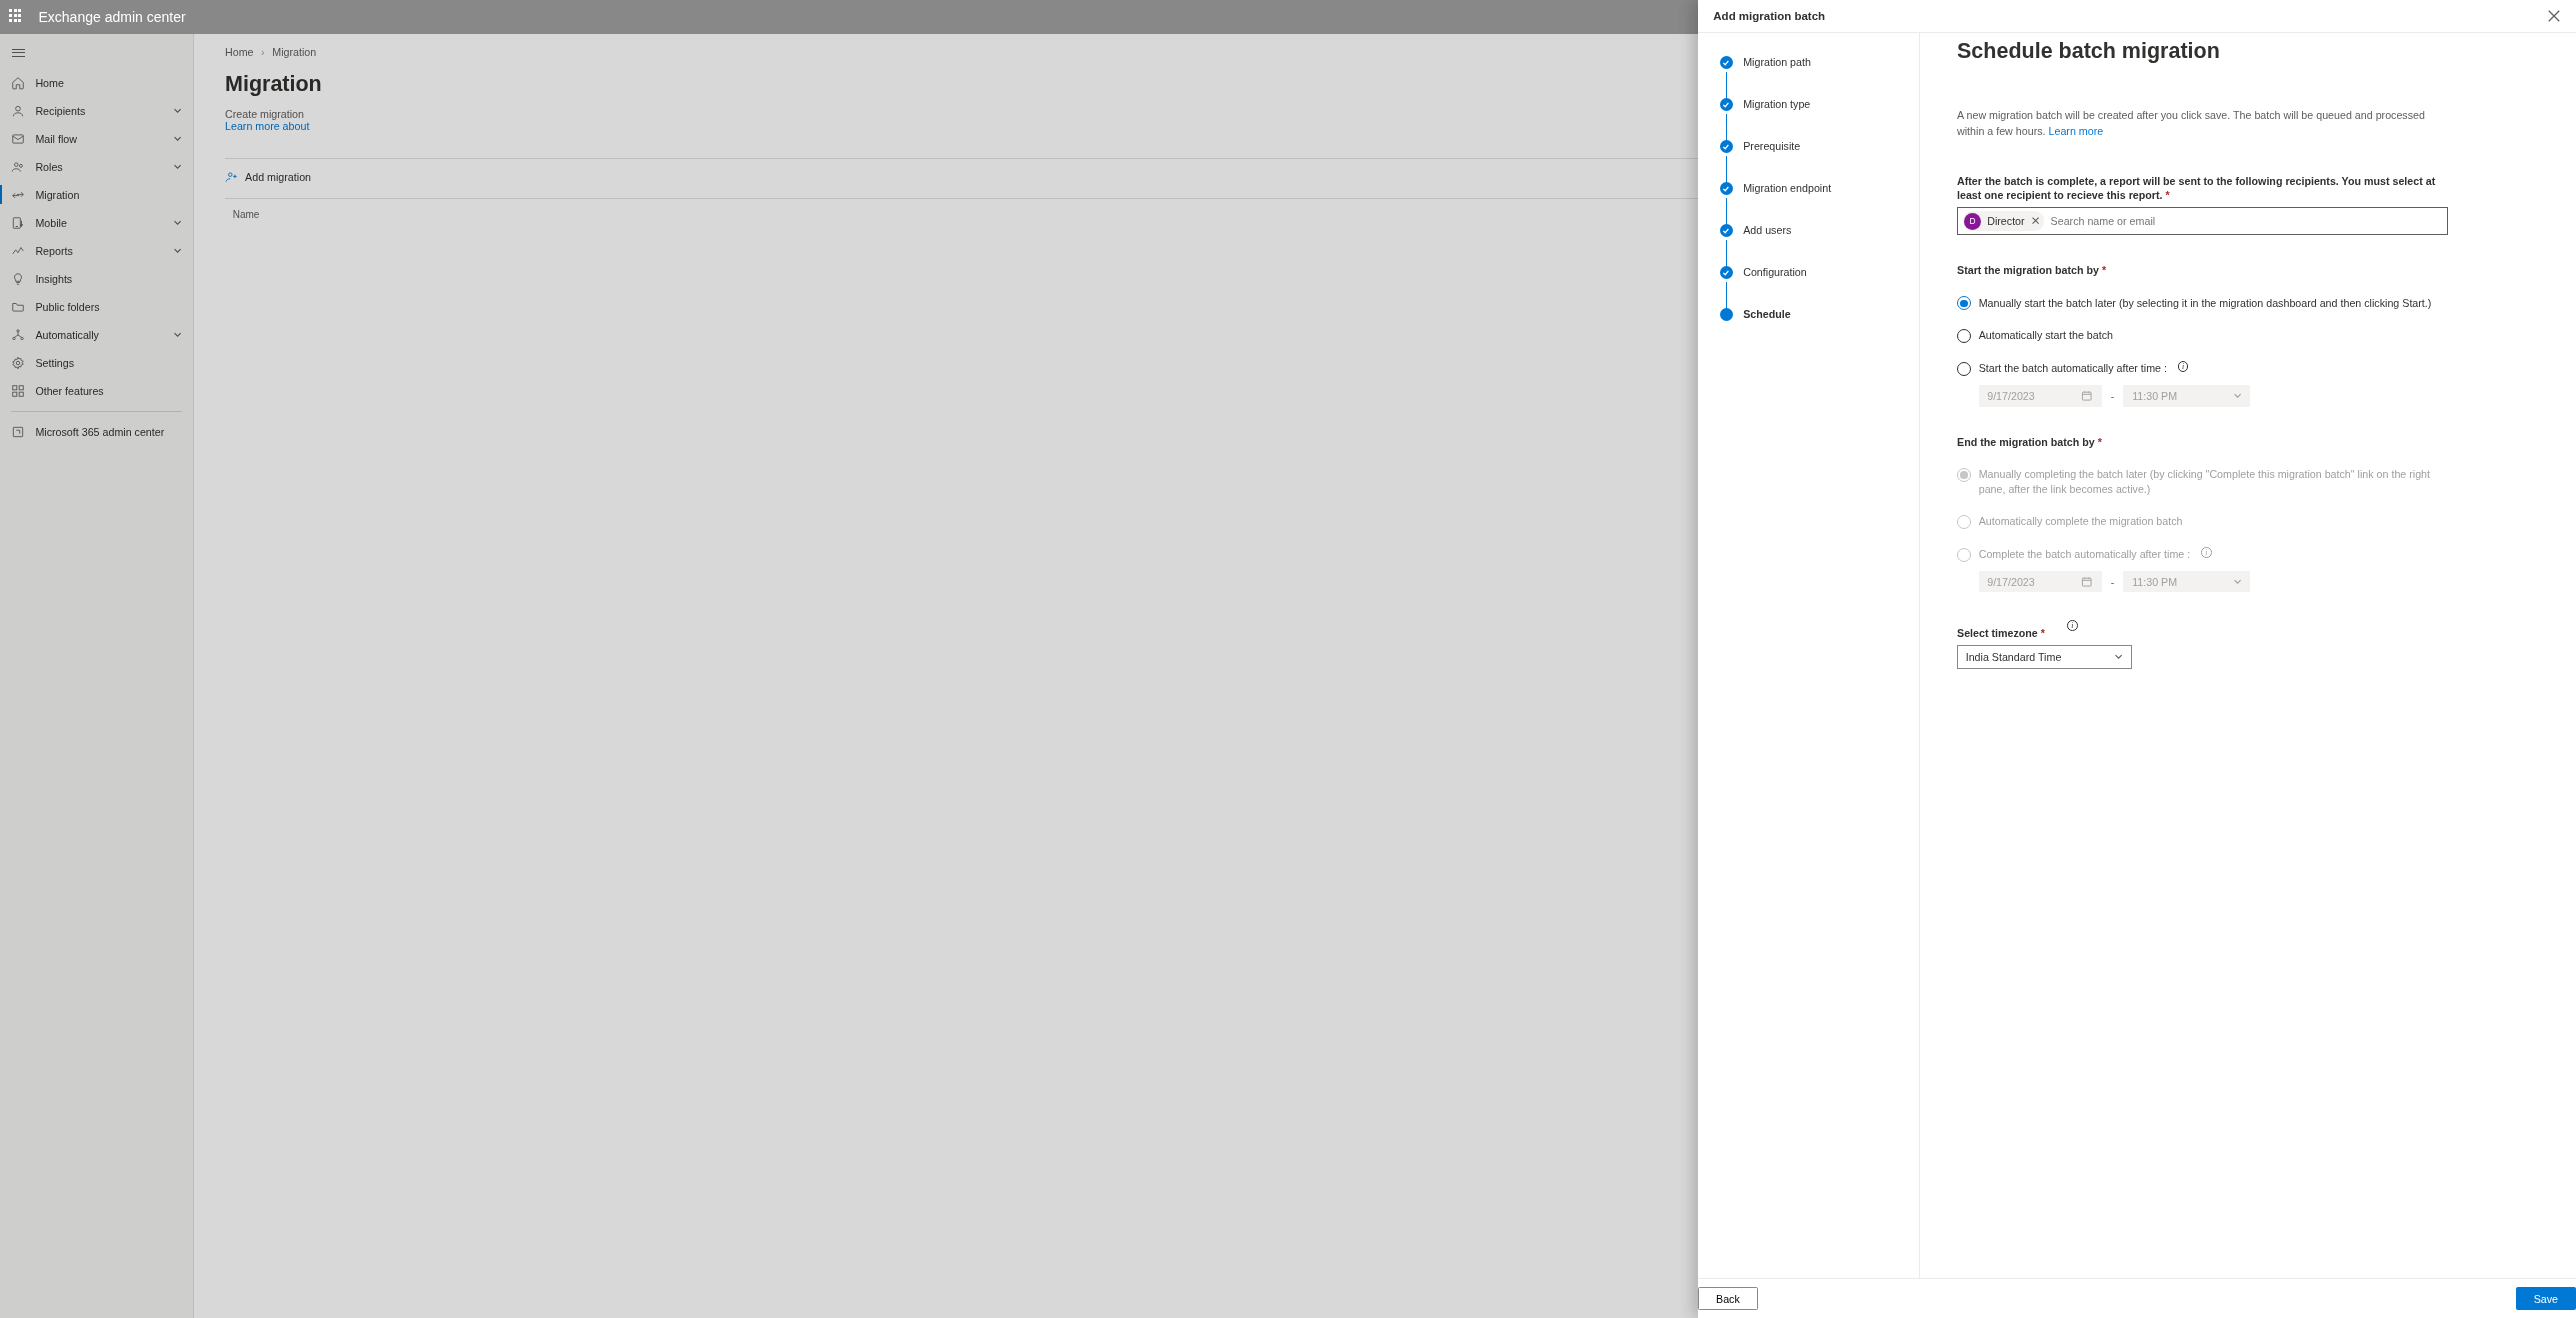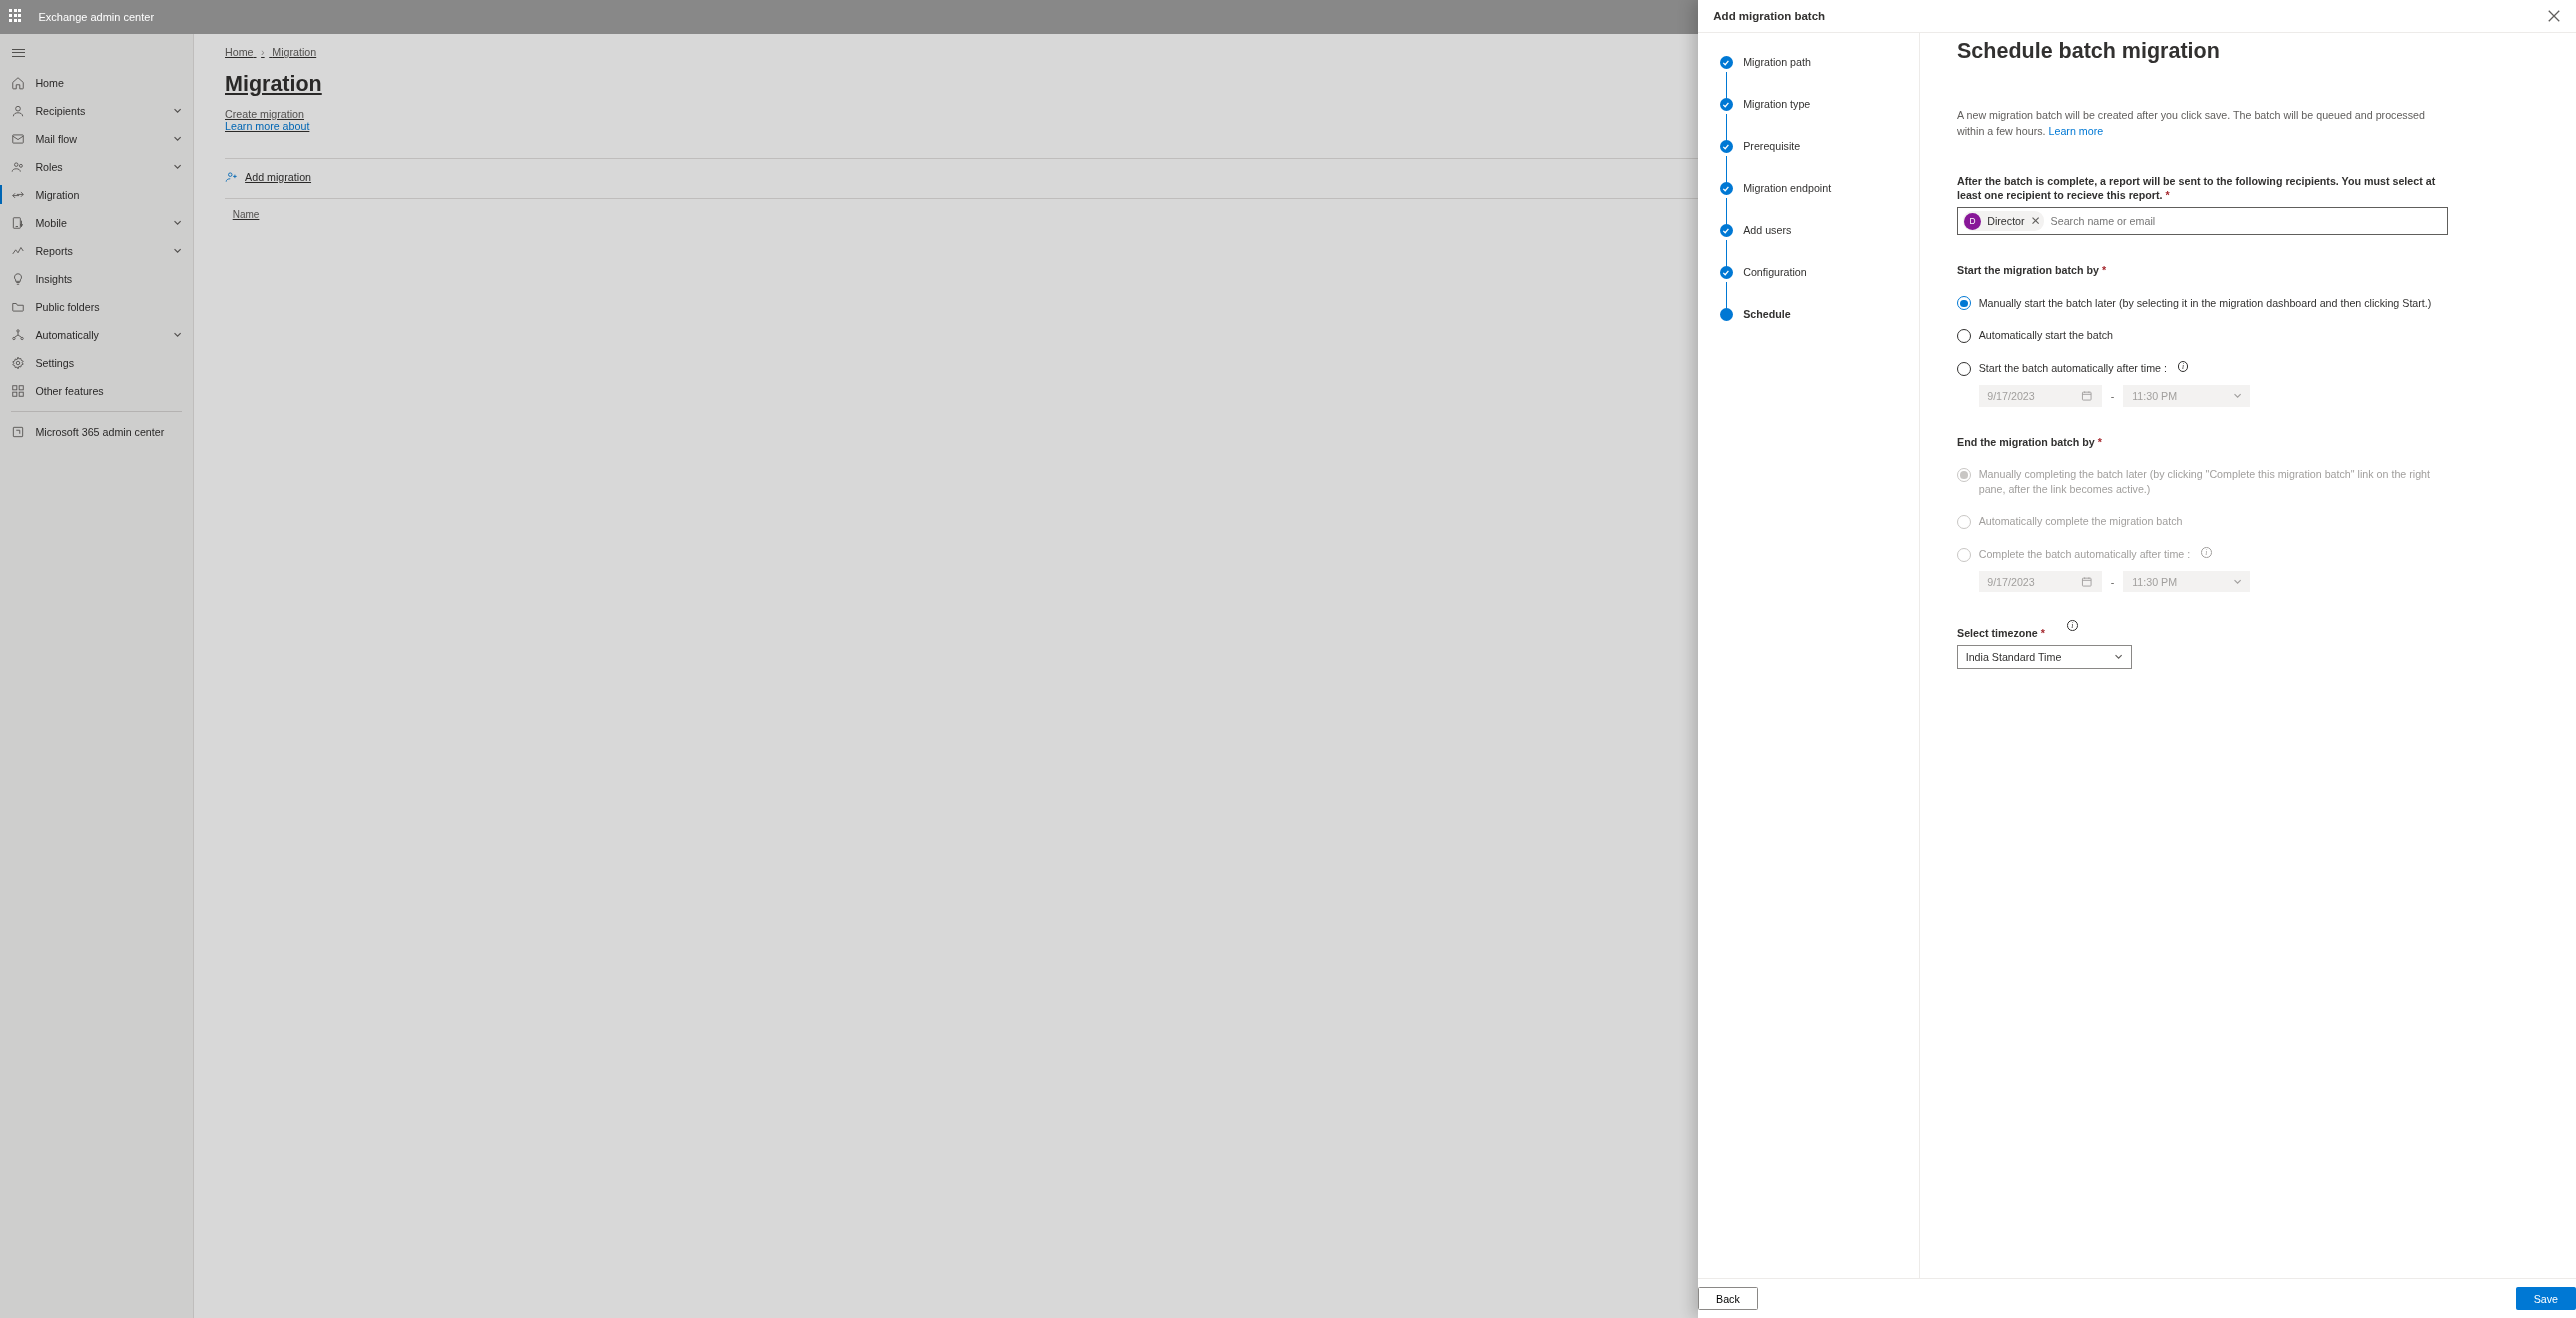--- a/index.html
+++ b/index.html
@@ -2,40 +2,40 @@
 <html style="font-size:12.3px"><head>
 <meta charset="utf-8">
 <style>
   * { box-sizing: border-box; margin: 0; padding: 0; }
   body { font-family: "Segoe UI", -apple-system, sans-serif; font-size: 10.7px; color: #323130; background: #fff; overflow: hidden; }
   
   
   .topbar { height: 34px; background: #888; color: #fff; display: flex; align-items: center; padding: 0 9.2px; }
   .topbar .waffle { width: 15.3px; height: 15.3px; display: grid; grid-template-columns: repeat(3,3.1px); grid-template-rows: repeat(3,3.1px); gap: 1.5px; margin-right: 14px; cursor: pointer; }
   .topbar .waffle span { background: #fff; }
-  .topbar-title { font-size: 11px; font-weight: 500; }
+  .topbar-title { font-size: 14px; font-weight: 500; }
   
   
   .layout { display: flex; height: calc(100vh - 34px); }
   
   
   .sidebar { width: 194px; background: #f3f2f1; border-right: 0.8px solid #e1dfdd; display: flex; flex-direction: column; padding-top: 4.6px; }
   .hamburger { padding: 7.7px 12.3px; cursor: pointer; }
   .hamburger-lines { display: inline-block; width: 12.3px; }
   .hamburger-lines span { display: block; height: 1.2px; background: #605e5c; margin: 2.3px 0; }
   .nav-item { display: flex; align-items: center; padding: 7px 10.7px; cursor: pointer; color: #323130; position: relative; }
   .nav-item.active { background: #f3f2f1; }
   .nav-item.active::before { content: ''; position: absolute; left: 0; top: 4.6px; bottom: 4.6px; width: 2.3px; background: #0078d4; }
   .nav-icon { width: 14px; height: 14px; margin-right: 10.7px; color: #605e5c; flex-shrink: 0; }
   .nav-label { flex: 1; font-size: 10.7px; }
   .nav-chevron { width: 9.2px; height: 9.2px; color: #605e5c; }
   .nav-divider { height: 0.8px; background: #d4d2d0; margin: 6.1px 10.7px; }
   
   
-  .main { flex: 1; padding: 12.3px 31px; background: #fefefe; position: relative; overflow: hidden; text-decoration: underline; }
+  .main { flex: 1; padding: 12.3px 31px; background: #fefefe; position: relative; overflow: hidden; }
   .breadcrumb { font-size: 10.7px; color: #605e5c; margin-bottom: 14px; }
   .breadcrumb .sep { margin: 0 4.6px; color: #a19f9d; }
   .page-h1 { font-size: 21.5px; font-weight: 600; margin-bottom: 10.7px; }
   .page-desc { font-size: 10.7px; color: #605e5c; }
   .page-desc a { color: #0078d4; text-decoration: none; }
   .action-row { border-top: 0.8px solid #e1dfdd; margin-top: 26px; padding-top: 10.7px; display: flex; align-items: center; gap: 6.1px; color: #323130; }
   .action-row svg { width: 14px; height: 14px; color: #0078d4; }
   .table-head { border-top: 0.8px solid #e1dfdd; margin-top: 14px; padding: 10.7px 7.7px; font-size: 10px; color: #605e5c; }
   
   

